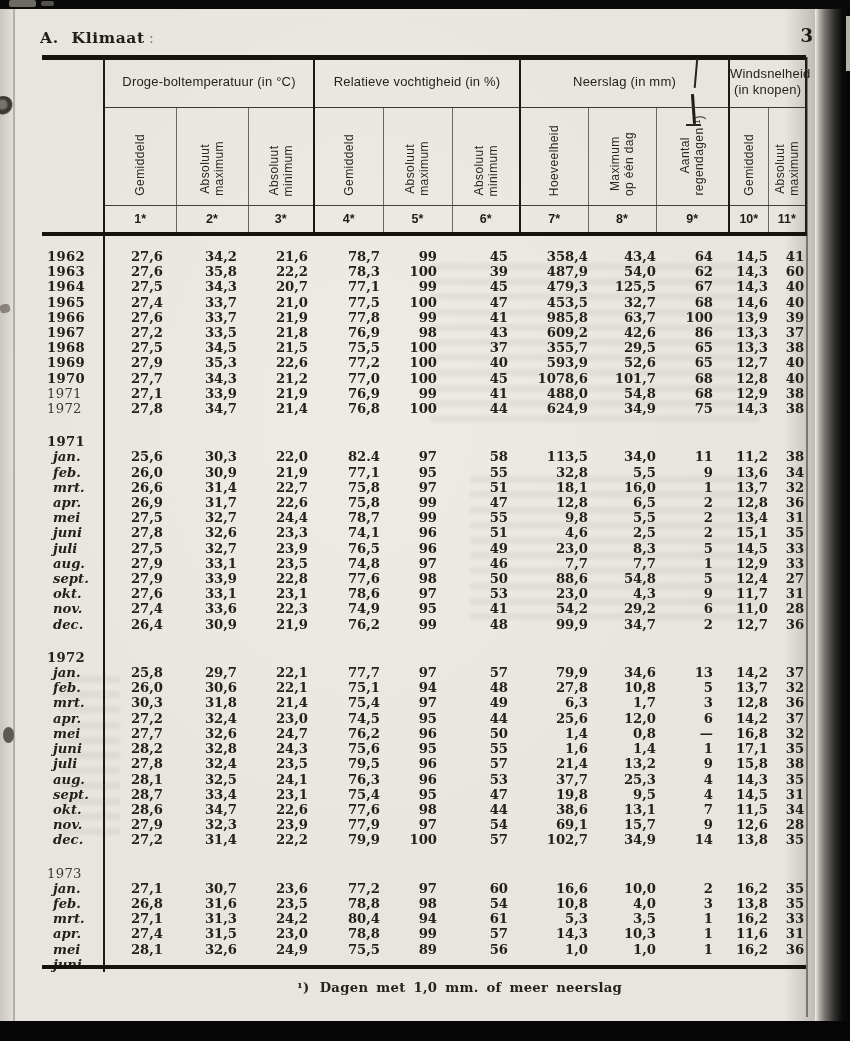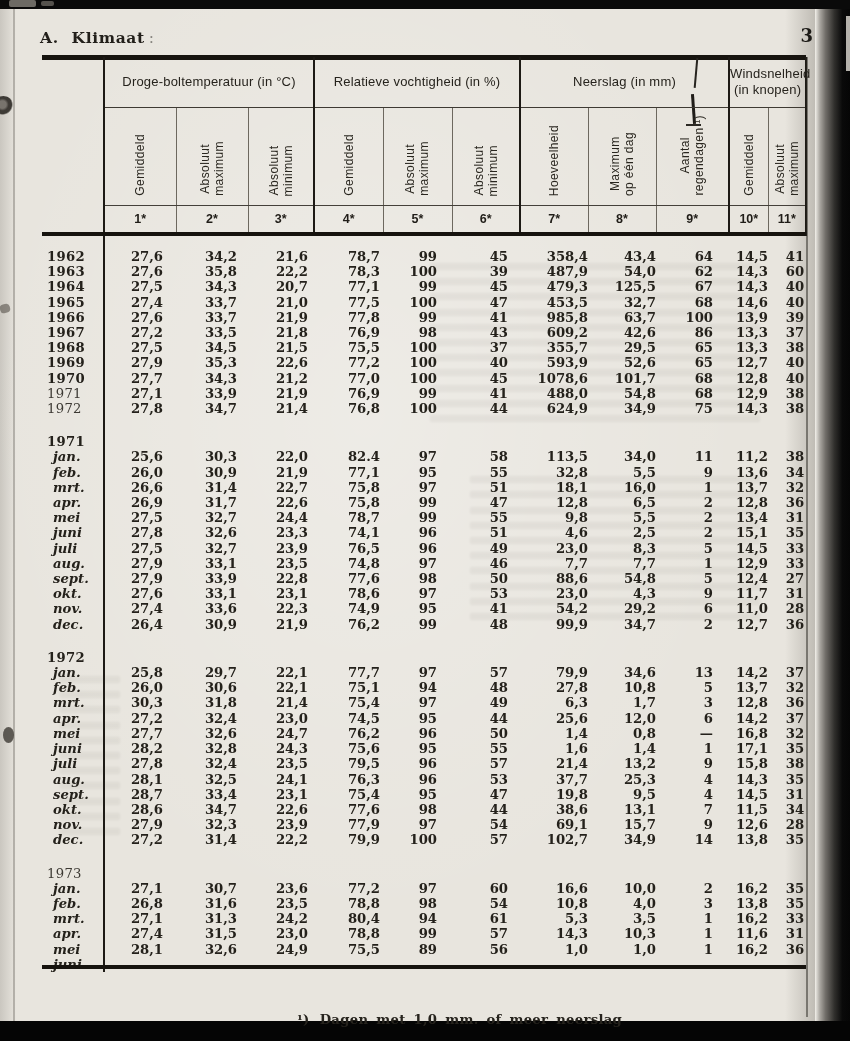--- a/index.html
+++ b/index.html
@@ -66,21 +66,21 @@
   td.lt{font-weight:500;color:#3c3933;}
   
   tbody td:nth-child(2){padding-right:13px;} tbody td:nth-child(3){padding-right:11px;}
   tbody td:nth-child(4){padding-right:6px;}  tbody td:nth-child(5){padding-right:3px;}
   tbody td:nth-child(6){padding-right:15px;} tbody td:nth-child(7){padding-right:12px;}
   tbody td:nth-child(8){padding-right:0px;}  tbody td:nth-child(9){padding-right:0px;}
   tbody td:nth-child(10){padding-right:16px;}tbody td:nth-child(11){padding-right:0px;}
   tbody td:nth-child(12){padding-right:2px;}
   
   .footnote{position:absolute;left:297px;top:981px;font:700 13.2px/1 "DejaVu Serif",serif;
-     color:#26231d;word-spacing:3px;letter-spacing:.3px;margin-top:32px;}
+     color:#26231d;word-spacing:3px;letter-spacing:.3px;}
   .footnote .ref{padding-right:10px;}
   
   .ghost{position:absolute;pointer-events:none;opacity:.055;filter:blur(1.2px);
      background:repeating-linear-gradient(0deg, #4a453c 0 7px, transparent 7px 15.2px);}
   .g1{left:430px;top:262px;width:330px;height:160px;}
   .g2{left:470px;top:470px;width:290px;height:150px;}
   .g3{left:60px;top:675px;width:60px;height:160px;}
 </style>
 </head>
 <body>

